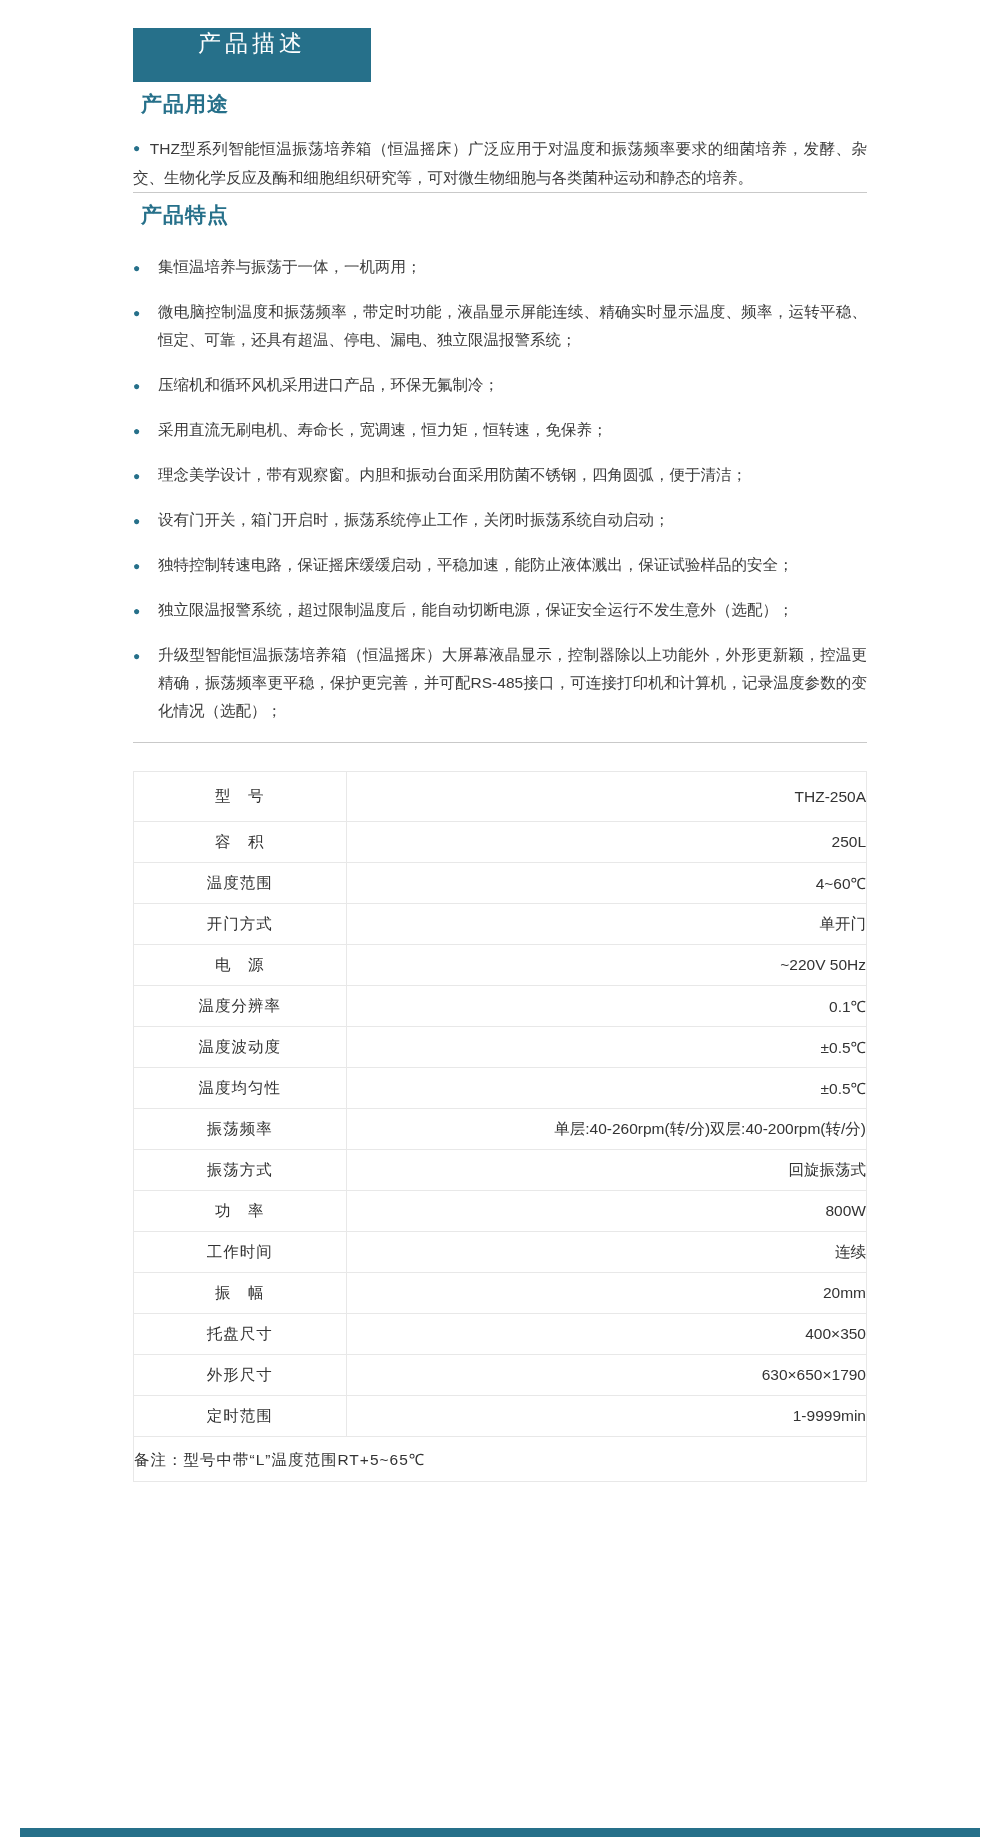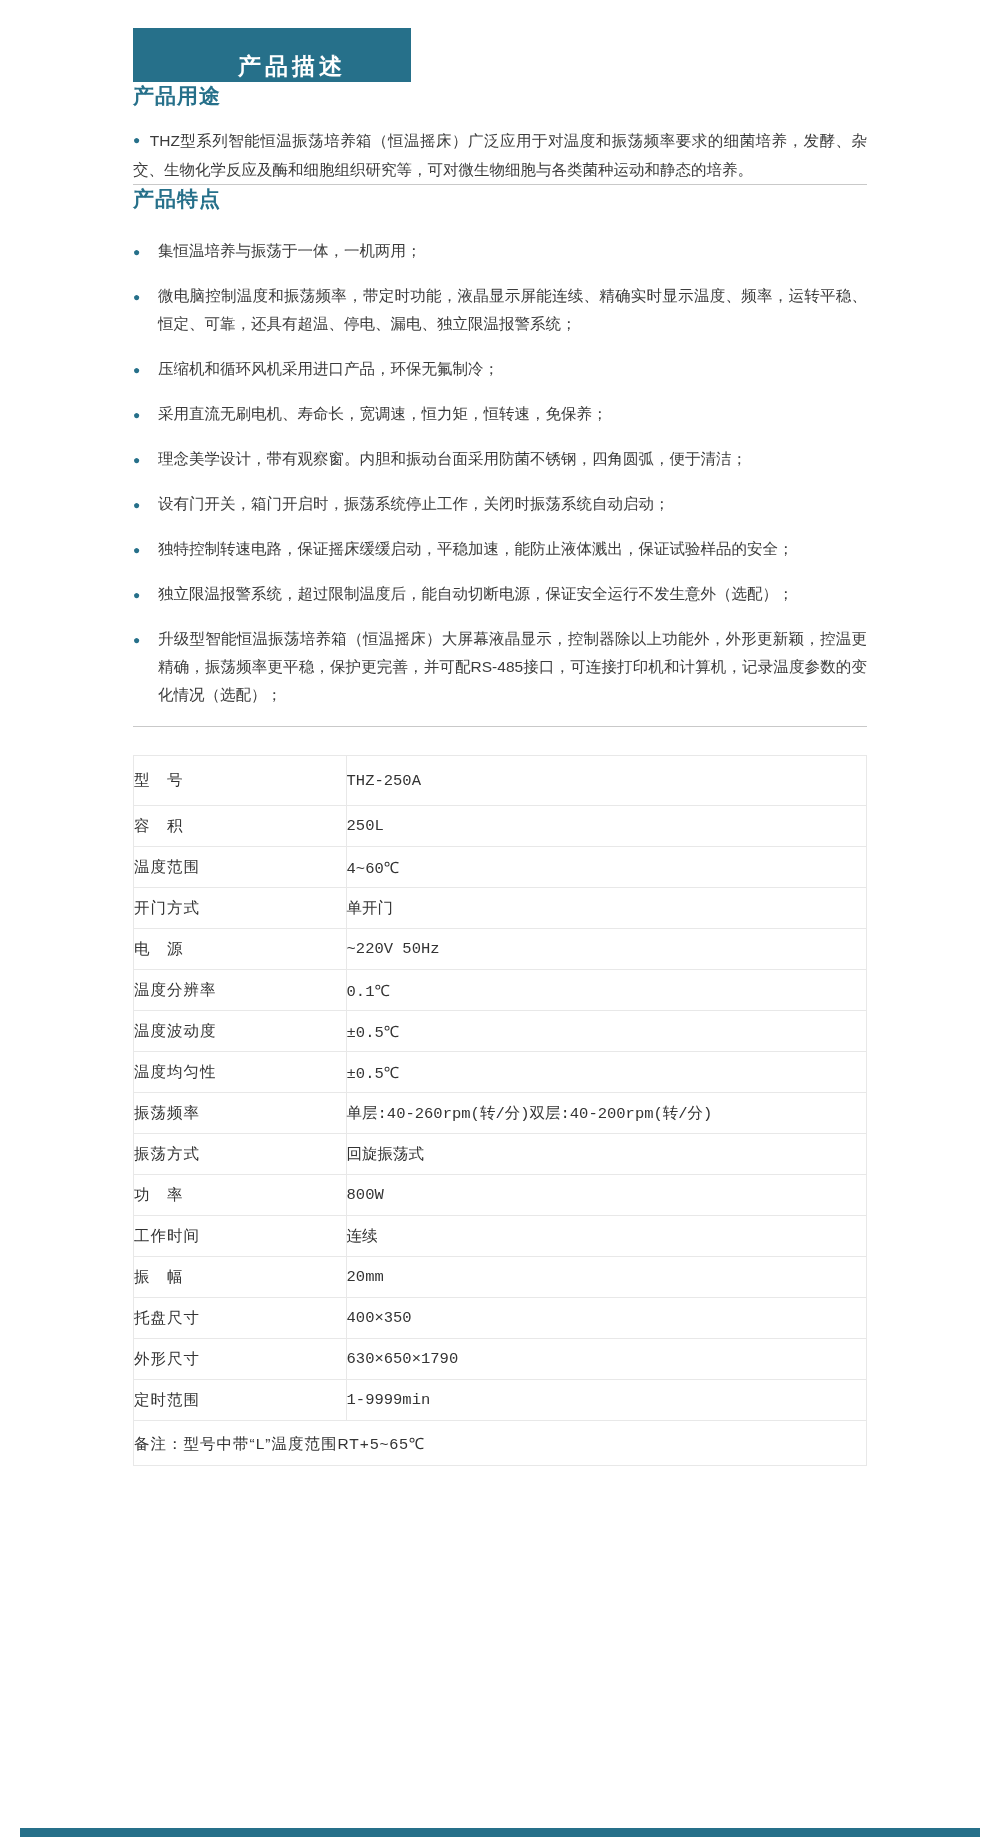--- a/index.html
+++ b/index.html
@@ -4,25 +4,25 @@
 <style>
   html,body { margin:0; padding:0; background:#ffffff; }
   .page {
     position:relative; width:1000px; height:1837px; background:#ffffff;
     font-family:"Liberation Sans", sans-serif; overflow:hidden;
   }
   .content { position:absolute; left:133px; top:0; width:734px; }
 
   .banner {
     margin-top:28px; width:238px; height:54px; background:#26708a;
-    display:flex; align-items:flex-end; justify-content:center;
-    color:#ffffff; font-size:23px; font-weight:bold; letter-spacing:4px;padding-left:40px;
+    display:flex; align-items:flex-start; justify-content:center;
+    color:#ffffff; font-size:23px; font-weight:normal; letter-spacing:4px;
   }
 
-  h2.sec { margin:0; color:#26708a; font-size:21px; font-weight:bold; letter-spacing:1px; }
+  h2.sec { margin:8px; color:#26708a; font-size:21px; font-weight:bold; letter-spacing:1px; }
   .usage-heading   { margin-top:36px; }
   .features-heading{ margin-top:42px; }
   .specs-heading   { margin-top:44px; }
 
   .usage-para {
     margin:16px 0 0 0; font-size:15.5px; color:#3b3b3b; line-height:29px; text-align:justify;
   }
   .dot-inline { color:#26708a; font-size:12px; margin-right:9px; vertical-align:2px; }
 
   hr.divider { border:none; border-top:1px solid #c9c9c9; margin:0; }
@@ -34,22 +34,22 @@
     position:relative; padding-left:25px; margin-bottom:17px;
     font-size:15.5px; color:#3b3b3b; line-height:28px; text-align:justify;
   }
   ul.features li .dot { position:absolute; left:0; top:1px; color:#26708a; font-size:12px; }
 
   table.specs { margin-top:28px; width:100%; border-collapse:collapse; }
   table.specs td {
     border:1px solid #e8e8e8; height:40px; font-size:15.5px; color:#333333; padding:0;
   }
   table.specs tr.first td { height:49px; }
-  td.lab { width:29%; text-align:left; letter-spacing:1px; }
-  td.val { padding-left:45px; text-align:left;font-family:Liberation Mono, monospace; }
+  td.lab { width:29%; text-align:center; letter-spacing:1px; }
+  td.val { padding-left:45px; text-align:right; }
   tr.note td { text-align:left; height:44px; letter-spacing:1px; }
 
   .footer-bar {
     position:absolute; left:20px; right:20px; bottom:0; height:9px; background:#26708a;
   }
 </style>
 </head>
 <body>
 
 <div class="page">

